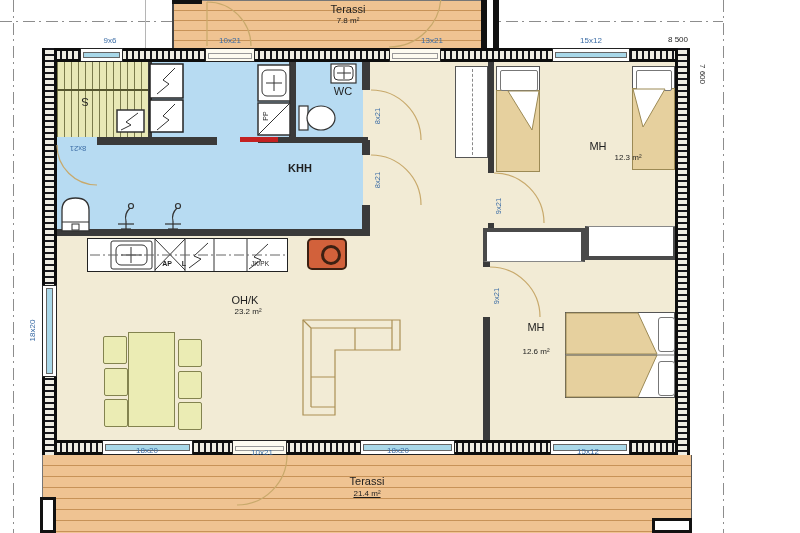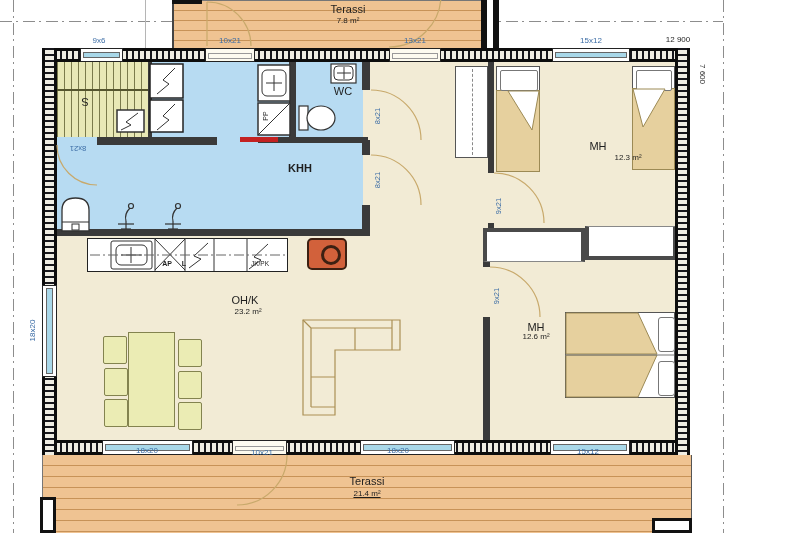--- a/index.html
+++ b/index.html
@@ -246,31 +246,31 @@
 
   <div class="lbl txt rot180" style="left:78px;top:96px;width:14px;">S</div>
   <div class="lbl txt" style="left:330px;top:86px;width:26px;">WC</div>
   <div class="lbl txt" style="left:280px;top:163px;width:40px;font-weight:bold;">KHH</div>
   <div class="lbl txt rotm90" style="left:262px;top:126px;width:20px;font-size:7px;">PP</div>
   <div class="lbl txt" style="left:215px;top:295px;width:60px;">OH/K</div>
   <div class="lbl txt area" style="left:218px;top:308px;width:60px;">23.2 m²</div>
   <div class="lbl txt" style="left:578px;top:141px;width:40px;">MH</div>
   <div class="lbl txt area" style="left:605px;top:154px;width:46px;">12.3 m²</div>
   <div class="lbl txt" style="left:516px;top:322px;width:40px;">MH</div>
-  <div class="lbl txt area" style="left:512px;top:333px;width:48px;">12.6 m²</div>
+  <div class="lbl txt area" style="left:512px;top:348px;width:48px;">12.6 m²</div>
 
   <div class="lbl txt" style="left:158px;top:260px;width:18px;font-size:7px;font-weight:bold;">AP</div>
   <div class="lbl txt" style="left:179px;top:260px;width:10px;font-size:7px;font-weight:bold;">L</div>
   <div class="lbl txt" style="left:245px;top:261px;width:30px;font-size:6.5px;">JK/PK</div>
 
-  <div class="dim txt" style="left:77px;top:37px;width:44px;">9x6</div>
+  <div class="dim txt" style="left:88px;top:37px;width:44px;">9x6</div>
   <div class="dim txt" style="left:208px;top:37px;width:44px;">10x21</div>
-  <div class="dim txt" style="left:393px;top:37px;width:44px;">13x21</div>
+  <div class="dim txt" style="left:410px;top:37px;width:44px;">13x21</div>
   <div class="dim txt" style="left:569px;top:37px;width:44px;">15x12</div>
-  <div class="dim dimk txt" style="left:656px;top:36px;width:44px;">12 900</div>
+  <div class="dim dimk txt" style="left:656px;top:36px;width:44px;">8 500</div>
   <div class="dim dimk txt rot90" style="left:706px;top:53px;width:42px;">7 600</div>
 
   <div class="dim txt" style="left:125px;top:447px;width:44px;">18x20</div>
   <div class="dim txt" style="left:240px;top:449px;width:44px;">10x21</div>
   <div class="dim txt" style="left:376px;top:447px;width:44px;">18x20</div>
   <div class="dim txt" style="left:566px;top:448px;width:44px;">15x12</div>
 
   <div class="dim txt rotm90" style="left:29px;top:353px;width:45px;">18x20</div>
   <div class="dim txt rot180" style="left:63px;top:144px;width:30px;font-size:7.5px;">8x21</div>
   <div class="dim txt rotm90" style="left:374px;top:134px;width:36px;font-size:7.5px;">8x21</div>

